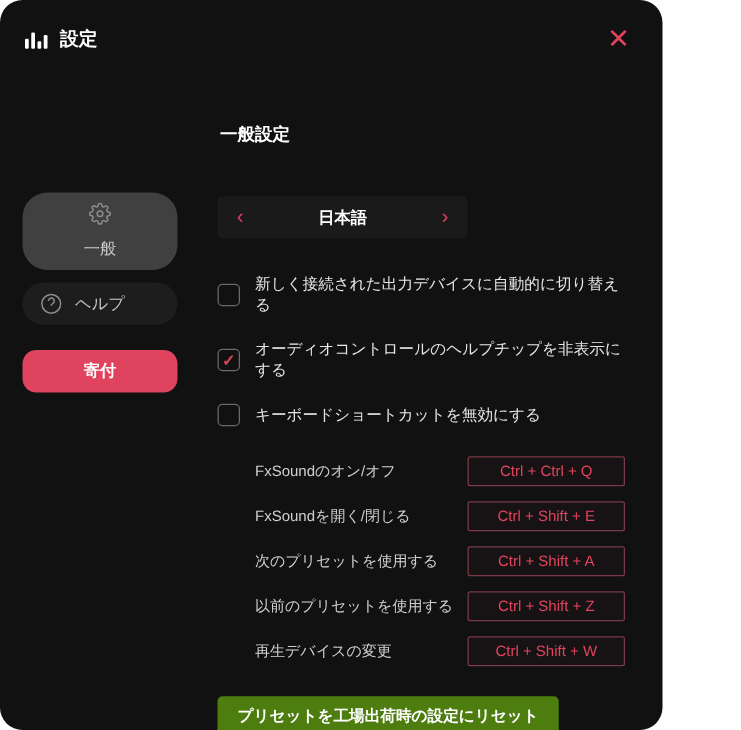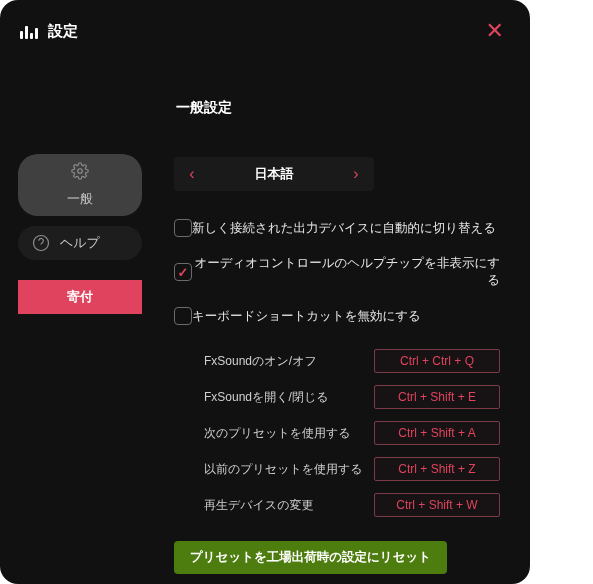--- a/index.html
+++ b/index.html
@@ -52,21 +52,21 @@
     cursor: pointer;
   }
   .side-item.active { background: #404040; flex-direction: column; }
   .side-icon { width: 18px; height: 18px; display:flex; align-items:center; justify-content:center; }
   .side-icon svg { width:18px; height:18px; stroke:#8d8d8d; fill:none; stroke-width:1.6; }
 
   .donate-btn {
     margin-top: 10px;
     background: #e0435d;
     color: #fff;
-    border-radius: 0;
+    border-radius: 11px;
     text-align: center;
     padding: 8px 0;
     font-size: 13px;
     font-weight: 600;
     cursor: pointer;
   }
 
   .main {
     flex: 1;
     padding: 0 30px 30px 14px;
@@ -94,25 +94,24 @@
     color: #e0435d;
     font-size: 16px;
     cursor: pointer;
     user-select: none;
   }
   .lang-label { flex:1; text-align:center; color:#fff; font-size:13px; font-weight:600; }
 
   .check-row {
     display: flex;
     align-items: center;
-    gap: 0;
+    gap: 12px;
     margin-bottom: 18px;
     font-size: 12.5px;
     color: #e6e6e6;
-    text-align: right;
   }
   .checkbox {
     width: 18px; height: 18px;
     border: 1.5px solid #6b6b6b;
     border-radius: 4px;
     display:flex; align-items:center; justify-content:center;
     cursor:pointer;
     flex-shrink: 0;
   }
   .checkbox.checked::after {

